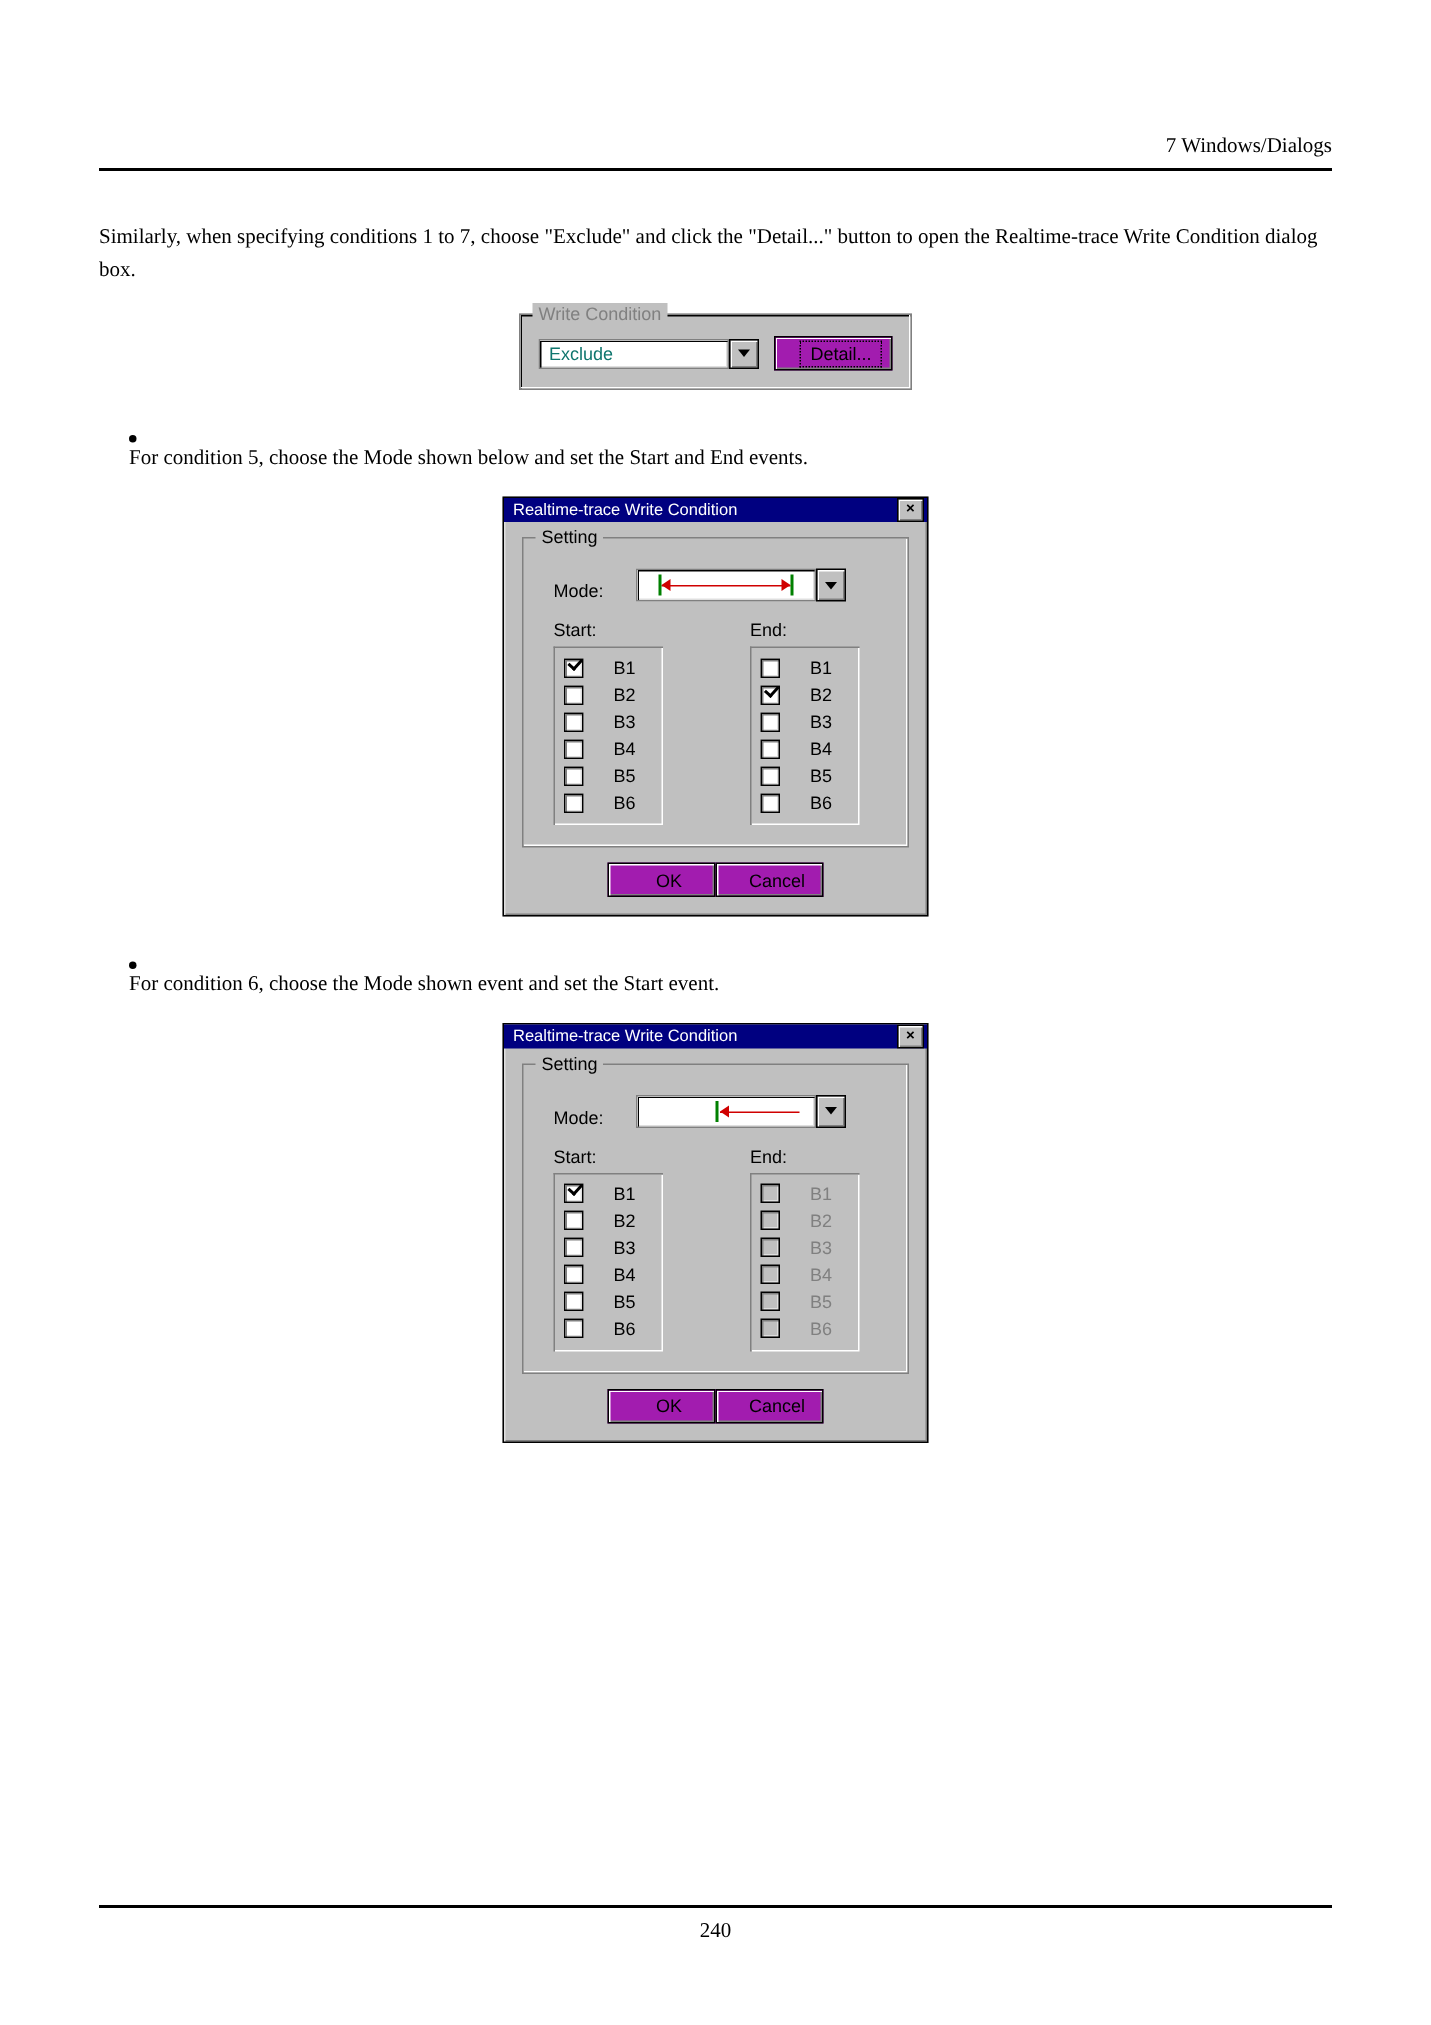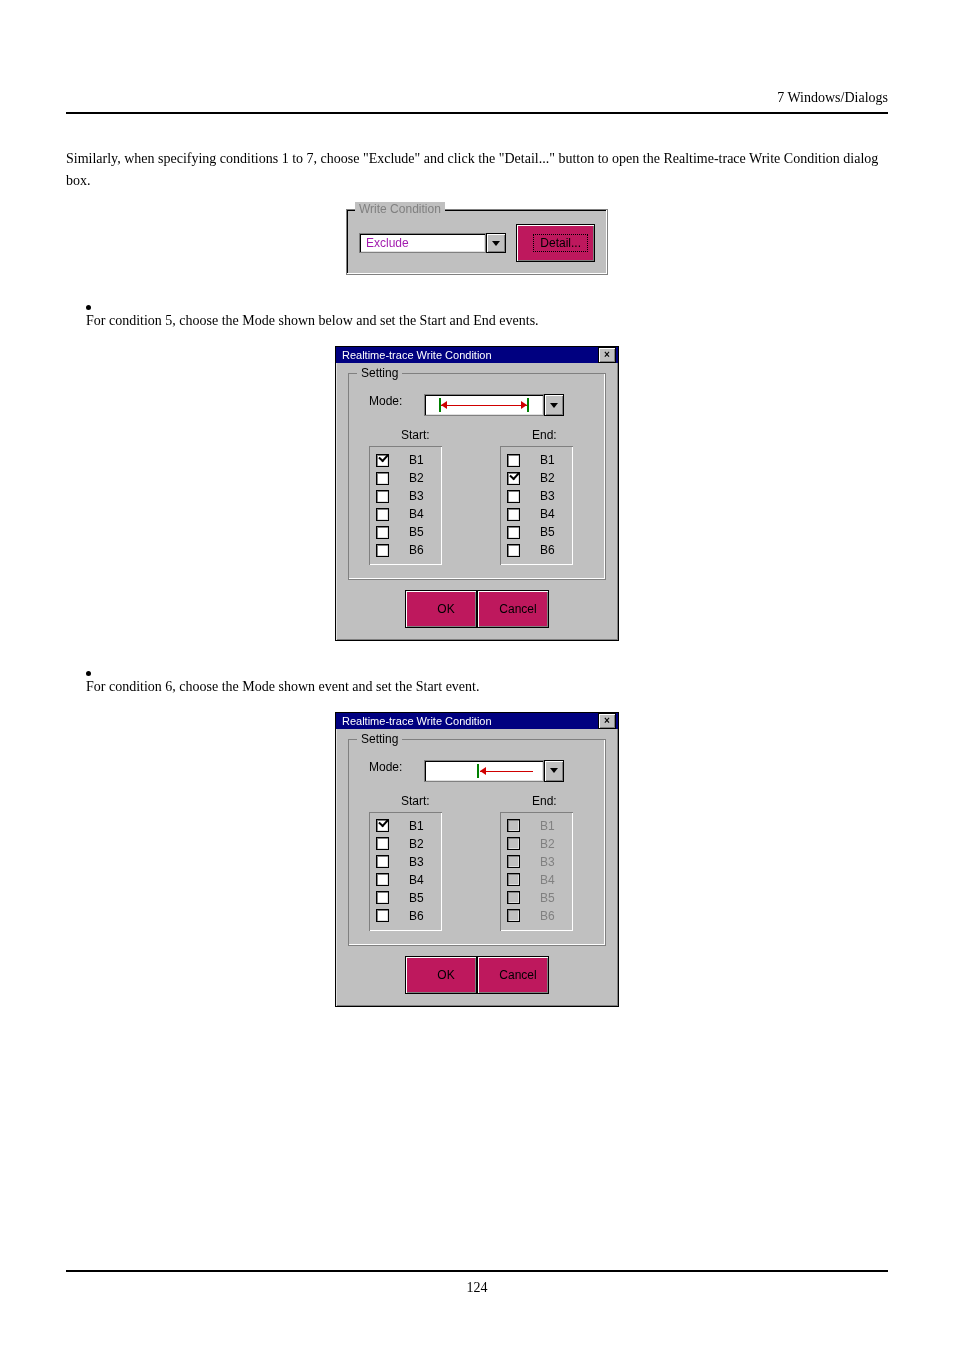--- a/index.html
+++ b/index.html
@@ -89,41 +89,41 @@
   }
   .dd-text {
     flex: 1;
     background: #fff;
     border: 1px solid #808080;
     box-shadow: inset 1px 1px 0 #000, inset -1px -1px 0 #dfdfdf;
     display: flex;
     align-items: center;
     padding: 0 6px;
     font-size: 12px;
-    color: #a21caf;
+    color: #0f766e;
   }
   .dd-btn {
     width: 18px;
     background: #c0c0c0;
     border: 1px solid #000;
     box-shadow: inset 1px 1px 0 #fff, inset -1px -1px 0 #808080;
     display: flex;
     align-items: center;
     justify-content: center;
   }
   .tri-down {
     width: 0; height: 0;
     border-left: 4px solid transparent;
     border-right: 4px solid transparent;
     border-top: 5px solid #000;
   }
   .btn9x {
-    height: 38px;
+    height: 23px;
     min-width: 70px;
-    background: #be185d;
+    background: #a21caf;
     border: 1px solid #000;
     box-shadow: inset 1px 1px 0 #fff, inset -1px -1px 0 #808080;
     font-family: inherit;
     font-size: 12px;
     cursor: pointer;
     padding-left: 16px;
   }
   .btn9x.focus-dotted span {
     border: 1px dotted #000;
     padding: 1px 6px;
@@ -176,21 +176,21 @@
     position: absolute;
     top: -8px;
     left: 8px;
     background: #c0c0c0;
     padding: 0 4px;
     font-size: 12px;
     color: #000;
   }
   .mode-row {
     display: flex;
-    align-items: flex-start;
+    align-items: flex-end;
     gap: 22px;
     margin-bottom: 12px;
     margin-left: 8px;
   }
   .mode-dd {
     width: 140px;
     height: 22px;
     display: flex;
     align-items: stretch;
   }
@@ -267,21 +267,20 @@
     display: flex;
     gap: 38px;
     margin-left: 8px;
   }
   .se-col {
     flex: 1;
   }
   .se-head {
     font-size: 12px;
     margin-bottom: 4px;
-    margin-left: 32px;
   }
   .se-list {
     border-left: 1px solid #808080;
     border-top: 1px solid #808080;
     box-shadow: -1px -1px 0 #fff inset;
     padding: 4px 6px 6px 6px;
     width: 60px;
   }
   .cb-row {
     display: flex;
@@ -553,16 +552,16 @@
         <div class="btn-row">
           <button class="btn9x"><span>OK</span></button>
           <button class="btn9x"><span>Cancel</span></button>
         </div>
       </div>
     </div>
   </div>
 
   <div class="footer">
     <div class="footer-line"></div>
-    <div class="footer-num">124</div>
+    <div class="footer-num">240</div>
   </div>
 
 </div>
 
 </body></html>

